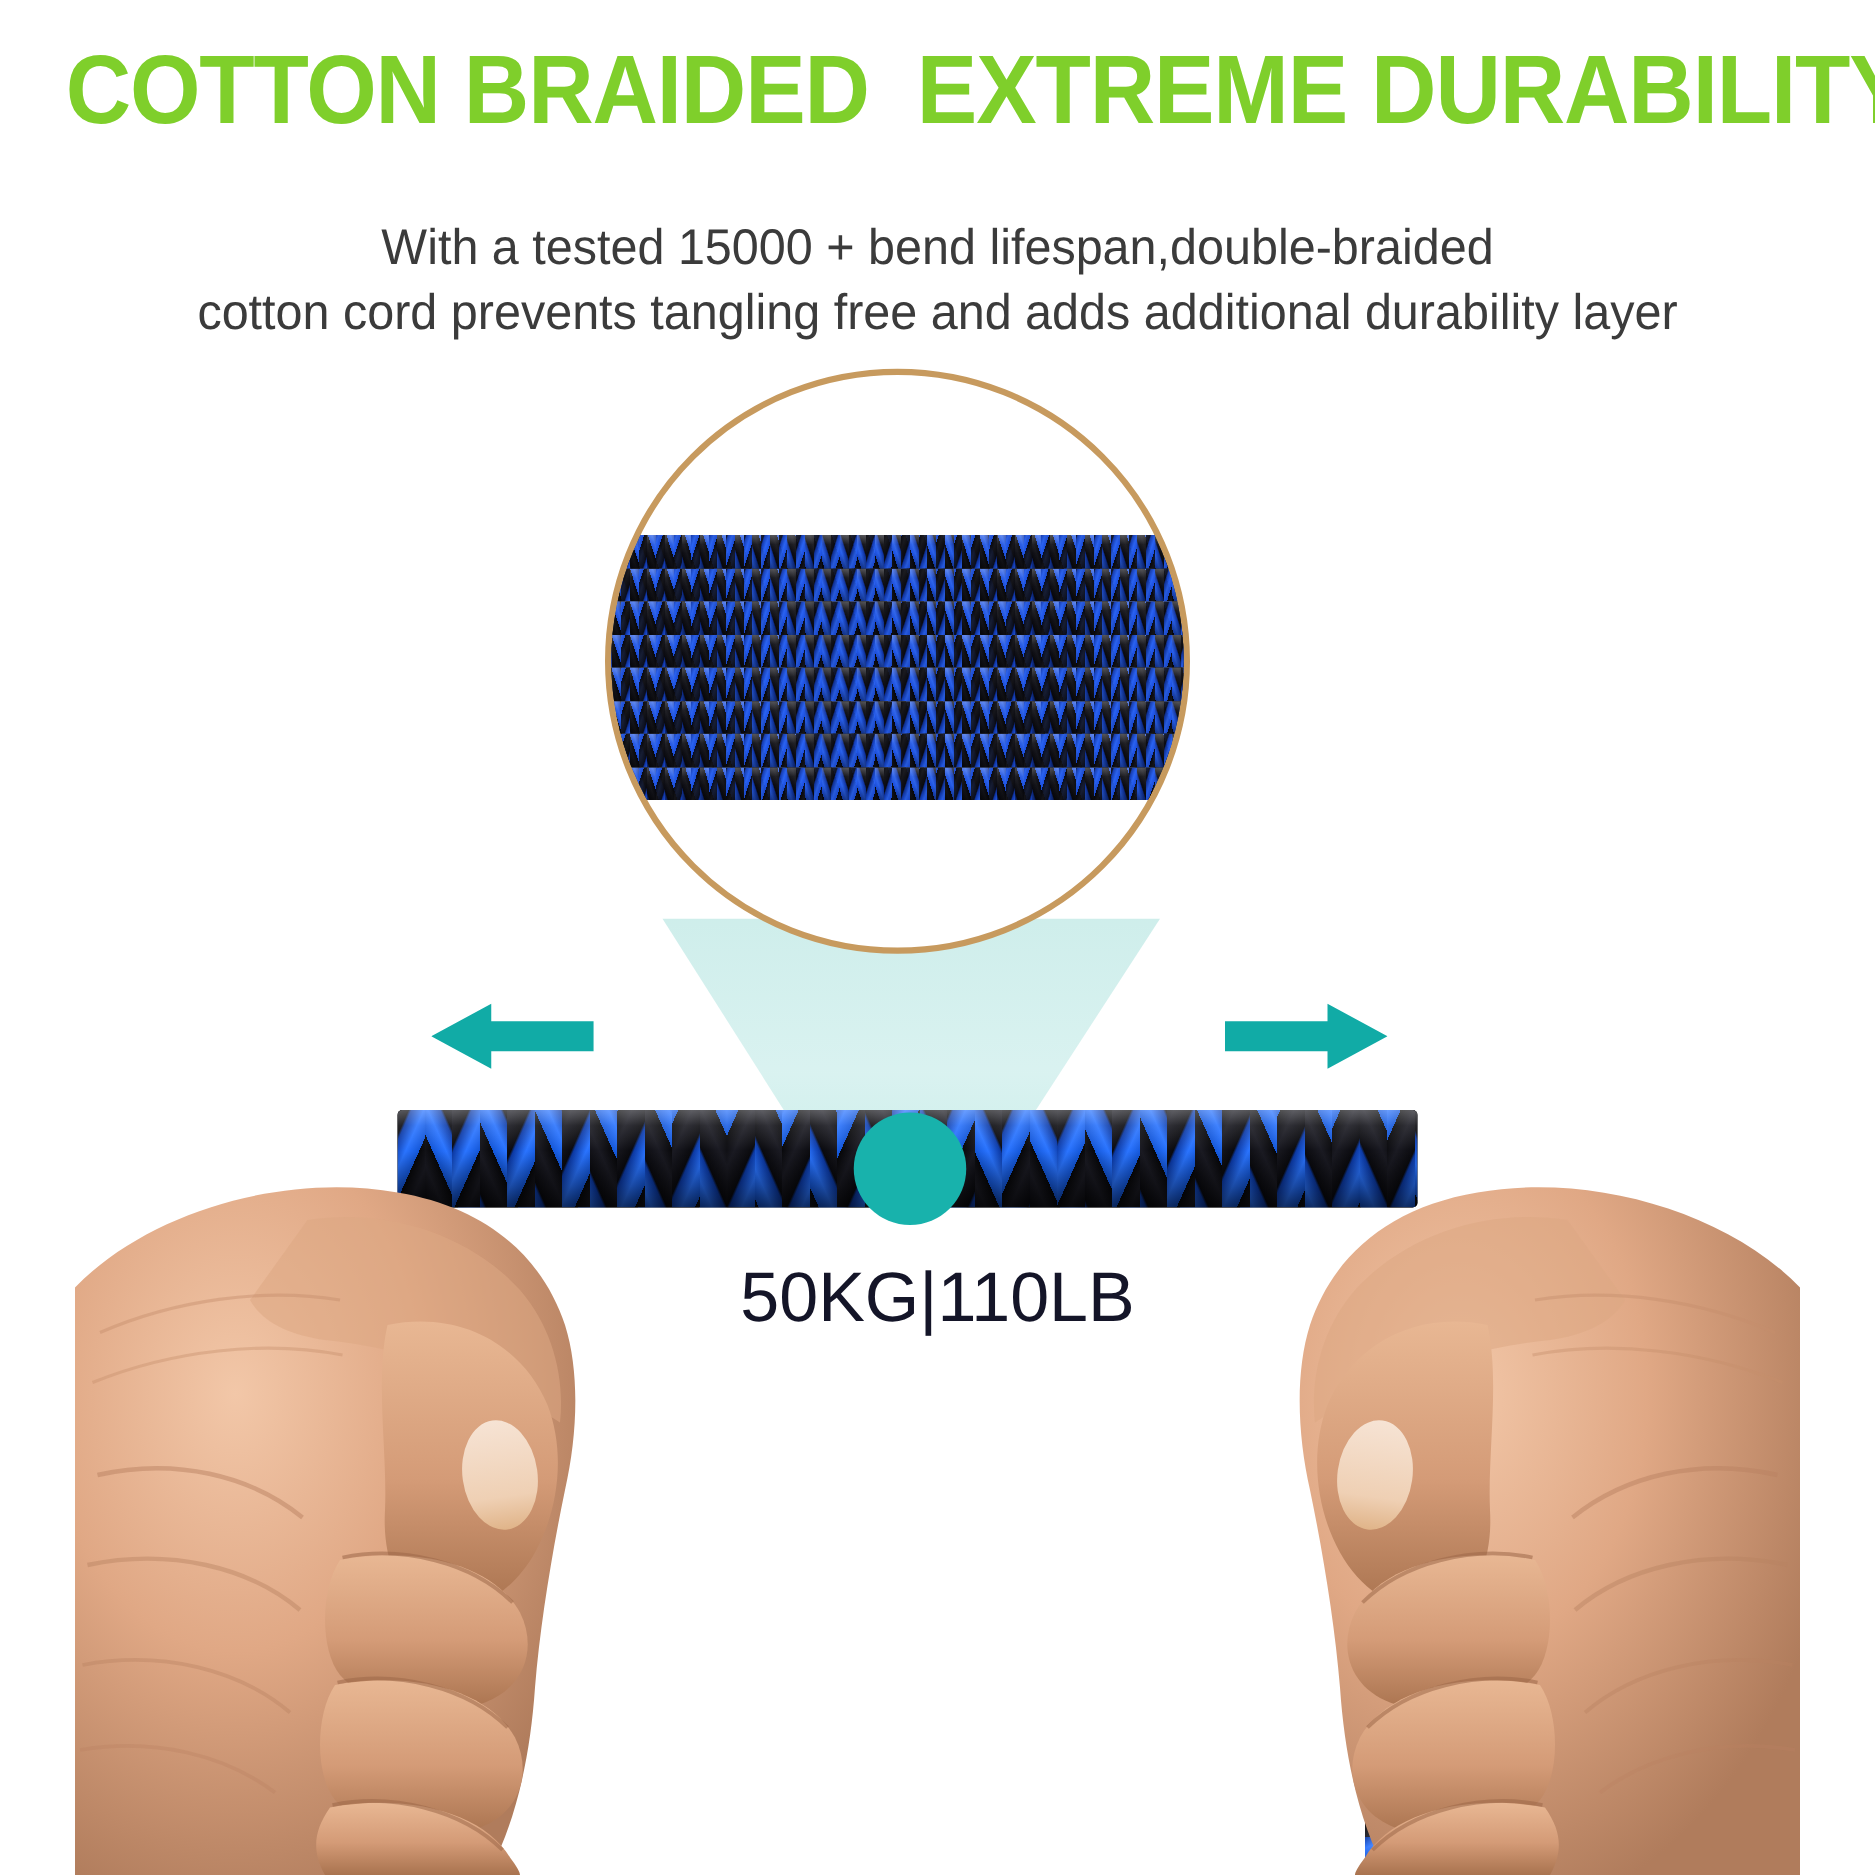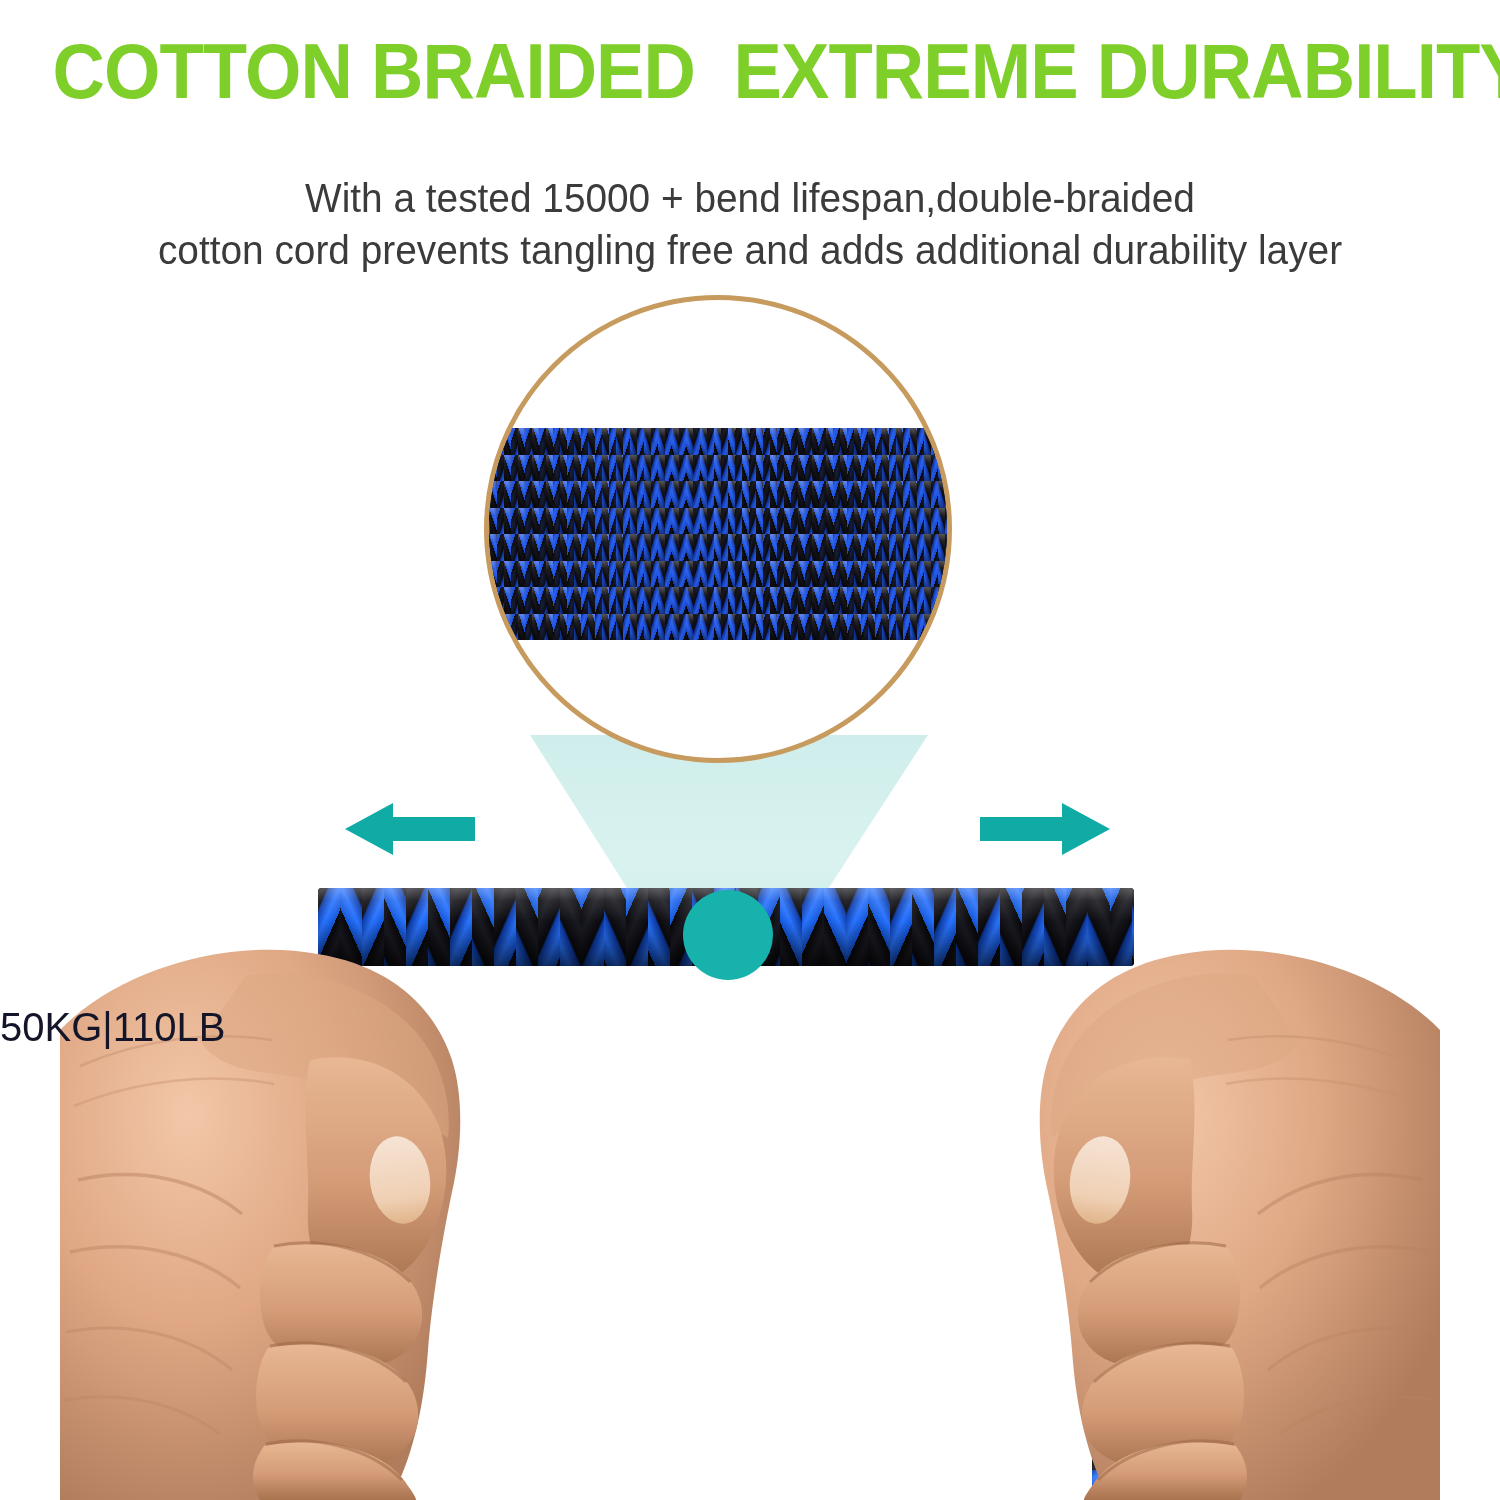--- a/index.html
+++ b/index.html
@@ -108,21 +108,22 @@
     left:683px;top:890px;
     width:90px;height:90px;
     border-radius:50%;
     background:#18B2AC;
   }
 
   
   .weight-label{
     position:absolute;
     left:0;top:1005px;width:1500px;
-    font-size:40px;
+    text-align:center;
+    font-size:56px;
     color:#141528;
     font-family:"Liberation Sans", sans-serif;
     letter-spacing:0px;
     white-space:pre;
   }
 
   
   .cable-h{
     position:absolute;
     left:318px;top:888px;

